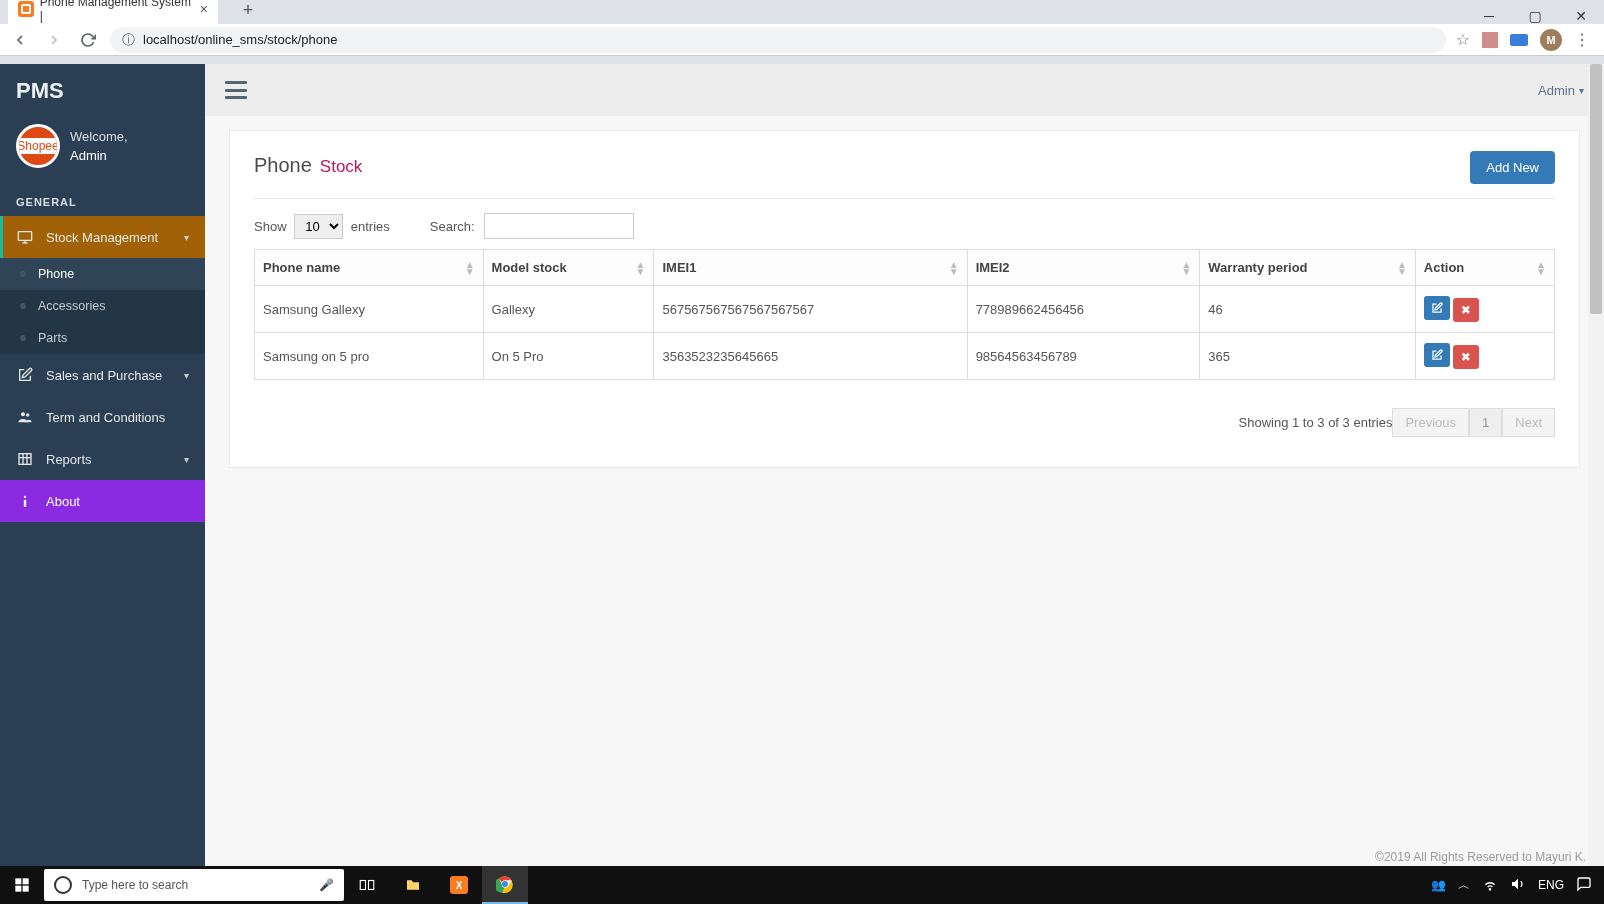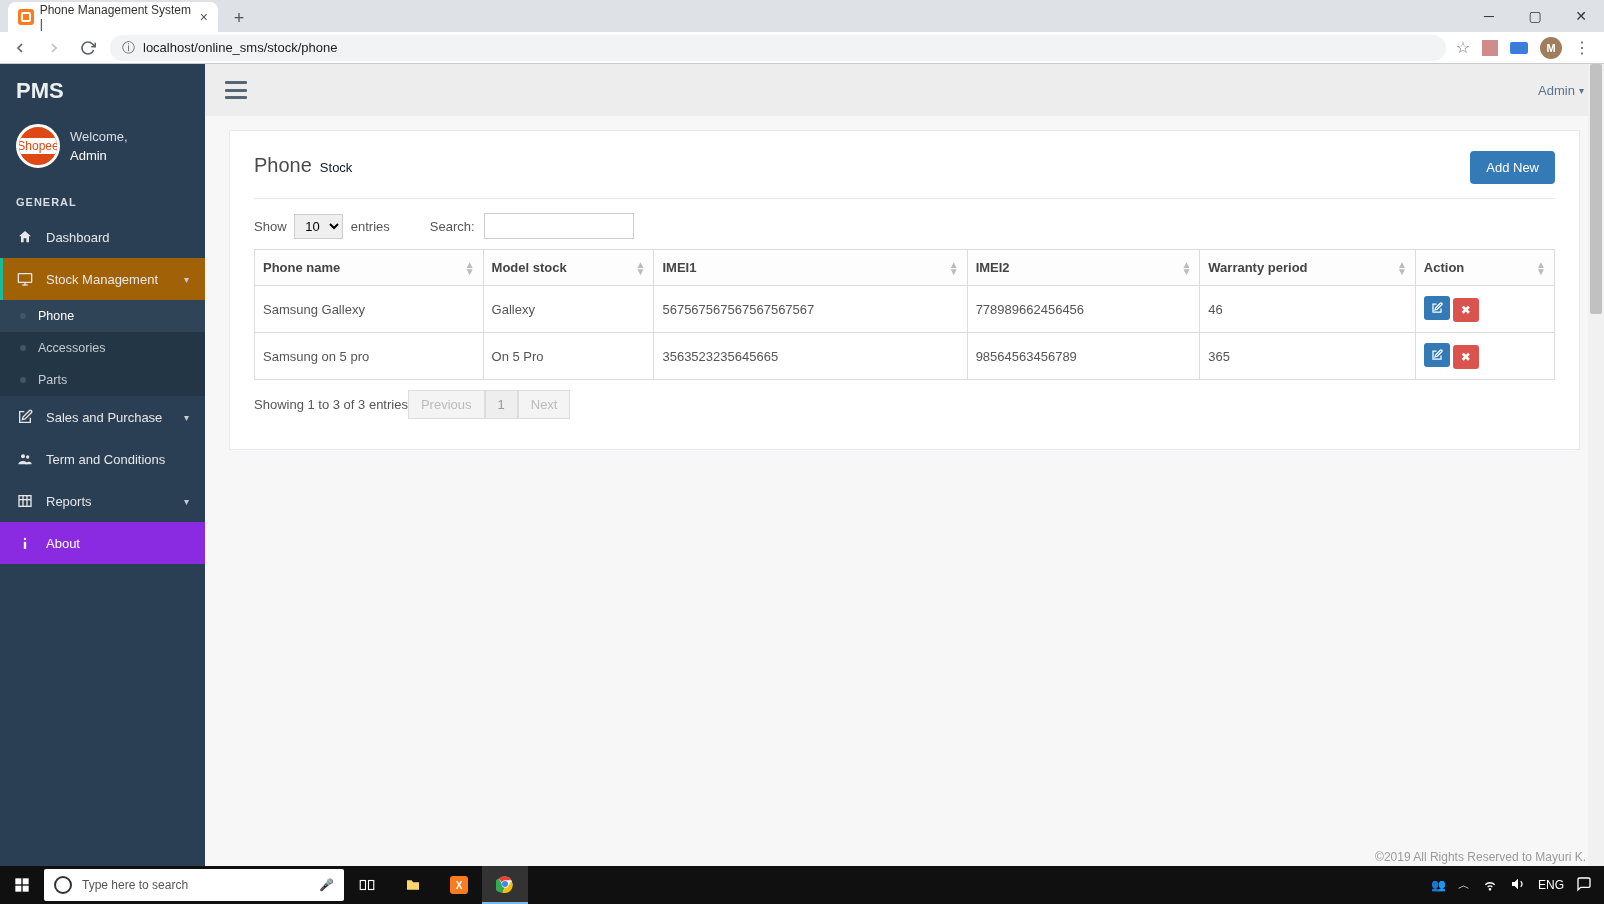--- a/index.html
+++ b/index.html
@@ -1,20 +1,20 @@
 <!DOCTYPE html>
 <html><head>
 <meta charset="utf-8">
 <style>
 * { margin:0; padding:0; box-sizing:border-box; font-family:Arial,Helvetica,sans-serif; }
 html,body { width:1604px; height:904px; overflow:hidden; background:#e8e8e8; }
 
 
 .chrome { width:100%; height:64px; background:#dee1e6; display:flex; flex-direction:column; }
-.tab-strip { height:32px; display:flex; align-items:flex-end; padding-left:8px; gap:7px; }
+.tab-strip { height:24px; display:flex; align-items:flex-end; padding-left:8px; gap:16px; }
 .tab { height:30px; width:210px; background:#fff; border-radius:8px 8px 0 0; display:flex; align-items:center; padding:0 10px; font-size:12px; color:#333; gap:6px; }
 .tab .favicon { width:16px; height:16px; background:#fb7b1f; border-radius:3px; position:relative; }
 .tab .favicon::after { content:""; position:absolute; inset:3px; border:2px solid #fff; border-radius:2px; }
 .tab .close { margin-left:auto; font-size:14px; color:#555; cursor:pointer; }
 .newtab { width:28px; height:28px; display:flex; align-items:center; justify-content:center; font-size:18px; color:#555; cursor:pointer; }
 .addr-bar { height:32px; background:#fff; display:flex; align-items:center; padding:0 8px; gap:10px; border-bottom:1px solid #ccc; }
 .nav-btn { width:24px; height:24px; display:flex; align-items:center; justify-content:center; color:#5f6368; cursor:pointer; }
 .nav-btn.disabled { color:#bdbdbd; }
 .url-box { flex:1; height:26px; background:#f1f3f4; border-radius:13px; display:flex; align-items:center; padding:0 12px; gap:8px; font-size:13px; color:#5f6368; }
 .url-text { color:#202124; }
@@ -46,36 +46,36 @@
 
 .main { flex:1; background:#f7f7f7; display:flex; flex-direction:column; position:relative; }
 .topbar { height:52px; background:#ededed; display:flex; align-items:center; padding:0 20px; justify-content:space-between; }
 .hamburger { width:22px; height:18px; display:flex; flex-direction:column; justify-content:space-between; cursor:pointer; }
 .hamburger span { height:3px; background:#566573; border-radius:1px; }
 .user-drop { color:#5a738e; font-size:13px; cursor:pointer; display:flex; align-items:center; gap:4px; }
 
 .panel { margin:14px 24px; background:#fff; border:1px solid #e6e9ed; padding:20px 24px 30px; }
 .panel-head { display:flex; align-items:baseline; justify-content:space-between; border-bottom:1px solid #e6e9ed; padding-bottom:14px; margin-bottom:14px; }
 .panel-head h2 { font-size:20px; color:#4a4a4a; font-weight:500; display:flex; align-items:baseline; gap:8px; }
-.panel-head h2 small { font-size:13px; color:#0f172a; font-weight:normal;text-align:right; }
+.panel-head h2 small { font-size:17px; color:#be185d; font-weight:normal;text-align:right; }
 .btn-primary { background:#337ab7; color:#fff; border:none; border-radius:4px; padding:9px 16px; font-size:13px; cursor:pointer; }
 
 .dt-controls { display:flex; align-items:center; font-size:13px; color:#555; margin-bottom:10px;gap:40px; }
 .dt-controls select { border:1px solid #ccc; padding:3px 6px; font-size:13px; margin:0 4px; }
 .dt-controls input[type=text] { border:1px solid #ccc; height:26px; width:150px; margin-left:6px; padding:0 6px; }
 
 table.datagrid { width:100%; border-collapse:collapse; font-size:13px; }
 table.datagrid th, table.datagrid td { border:1px solid #ddd; padding:10px 8px; text-align:left; color:#555; }
 table.datagrid th { background:#fdfdfd; font-weight:bold; color:#444; position:relative; }
 .sort-icons { position:absolute; right:8px; top:50%; transform:translateY(-50%); font-size:10px; color:#bbb; line-height:7px; }
 .act-btn { display:inline-flex; width:26px; height:24px; align-items:center; justify-content:center; border-radius:3px; color:#fff; font-size:12px; cursor:pointer; margin-right:3px; }
 .act-edit { background:#337ab7; }
 .act-del { background:#d9534f; }
 
-.dt-footer { display:flex; justify-content:flex-start; align-items:center; margin-top:10px; font-size:13px; color:#555; }
+.dt-footer { display:flex; justify-content:flex-end; align-items:center; margin-top:28px; font-size:13px; color:#555; }
 .pager { display:flex; }
 .pager span { border:1px solid #ddd; padding:6px 12px; background:#fff; cursor:pointer; color:#777; }
 .pager span.page-current { background:#eee; color:#999; border-color:#ddd; }
 .pager span.disabled { background:#f4f4f4; color:#bbb; }
 
 .copyright { position:absolute; bottom:2px; right:18px; font-size:12px; color:#9a9a9a; }
 
 
 .fake-scroll { position:absolute; right:0; top:64px; width:16px; bottom:38px; background:#f1f1f1; }
 .fake-scroll .thumb { position:absolute; top:0; left:2px; right:2px; height:250px; background:#c1c1c1; border-radius:2px; }
@@ -148,28 +148,20 @@
       <div class="av">
           <span>Shopee</span>
         </div>
       <div class="txt">
         <div>Welcome,</div>
         <div style="color:#fff;">Admin</div>
       </div>
     </div>
     <div class="section-title">GENERAL</div>
     <ul class="menu">
-      <li>
-        <span class="micon">
-            <svg width="16" height="16" viewBox="0 0 24 24" fill="currentColor">
-              <path d="M12 3l9 8h-3v9h-4v-6H10v6H6v-9H3z"></path>
-            </svg>
-          </span>
-        <span>Dashboard</span>
-      </li>
       <li class="current expanded">
         <span class="micon">
             <svg width="16" height="16" viewBox="0 0 24 24" fill="none" stroke="currentColor" stroke-width="2">
               <rect x="2" y="4" width="20" height="13" rx="1"></rect>
               <line x1="8" y1="21" x2="16" y2="21"></line>
               <line x1="12" y1="17" x2="12" y2="21"></line>
             </svg>
           </span>
         <span>Stock Management</span>
         <span class="chev">▾</span>

